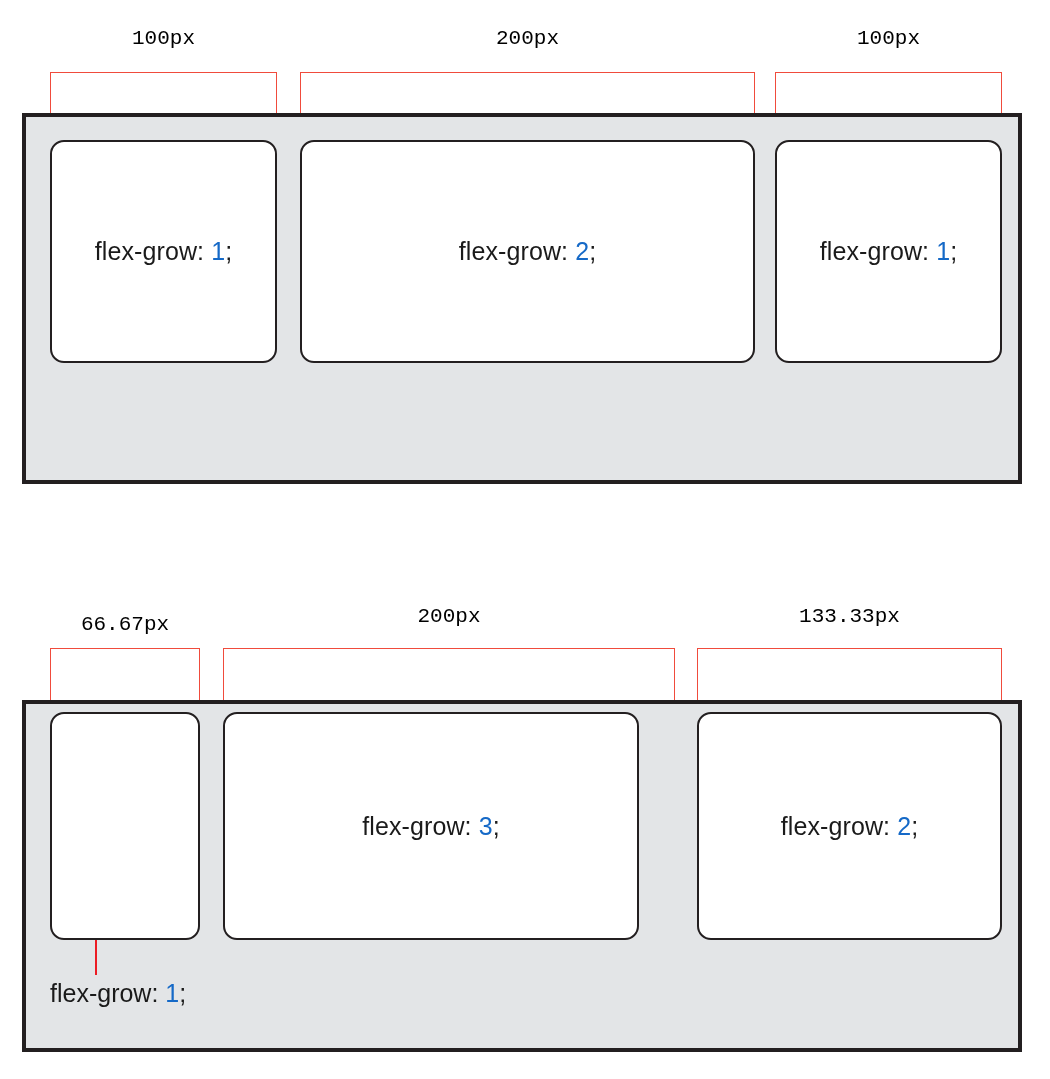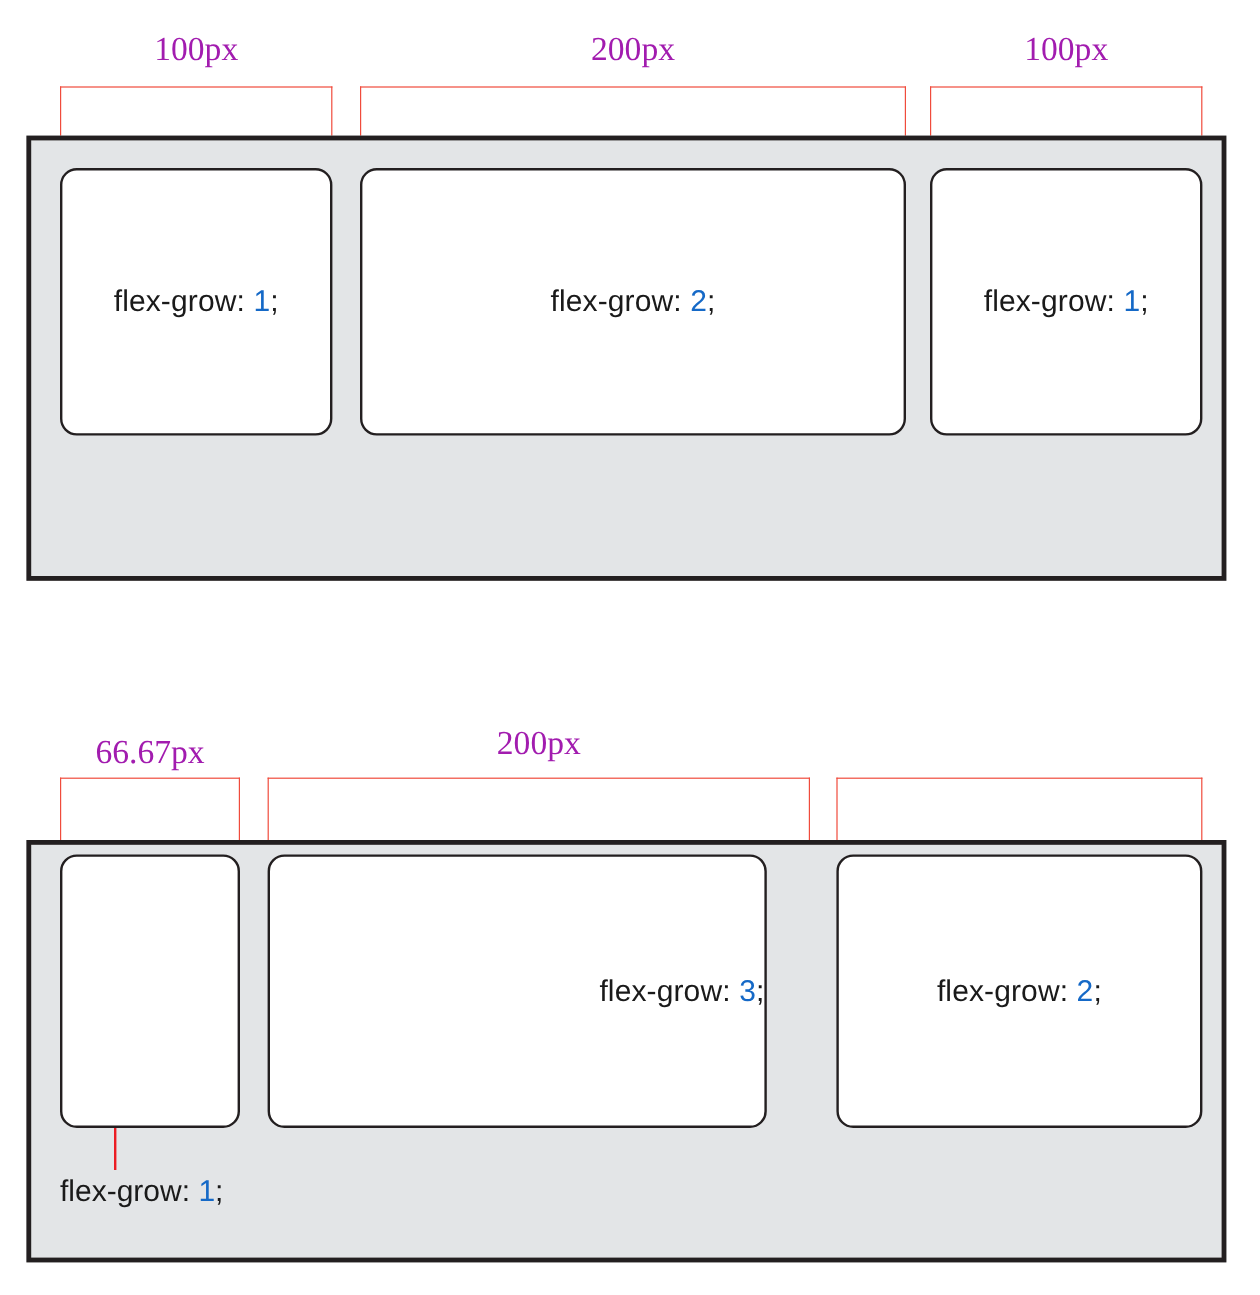--- a/index.html
+++ b/index.html
@@ -19,26 +19,26 @@
   .stage {
     position: absolute;
     left: 0; top: 0;
     width: 1050px;
     height: 1079px;
   }
 
   
   .measure-label {
     position: absolute;
-    color: #a21caf;
-    font-size: 28px;
+    color: #000000;
+    font-size: 21px;
     line-height: 1;
     text-align: center;
     white-space: nowrap;
-    font-family: Liberation Serif, serif;
+    font-family: Liberation Mono, monospace;
   }
 
   
   .bracket {
     position: absolute;
     border-top: 1.5px solid #f04b3c;
     border-left: 1.5px solid #f04b3c;
     border-right: 1.5px solid #f04b3c;
     background: transparent;
   }
@@ -110,30 +110,31 @@
   <div class="flex-item" style="left:300px; top:140px; width:455px; height:223px;">
     <span class="item-text"><span>flex-grow:</span> <span class="num">2</span><span class="semi">;</span></span>
   </div>
 
   <div class="flex-item" style="left:775px; top:140px; width:227px; height:223px;">
     <span class="item-text"><span>flex-grow:</span> <span class="num">1</span><span class="semi">;</span></span>
   </div>
 
   <div class="measure-label" style="left:50px; top:614px; width:150px;">66.67px</div>
   <div class="measure-label" style="left:223px; top:606px; width:452px;">200px</div>
+  <div class="measure-label" style="left:697px; top:606px; width:305px;">133.33px</div>
 
   <div class="bracket" style="left:50px; top:648px; width:150px; height:66px;"></div>
   <div class="bracket" style="left:223px; top:648px; width:452px; height:66px;"></div>
   <div class="bracket" style="left:697px; top:648px; width:305px; height:66px;"></div>
 
   <div class="flex-container" style="left:22px; top:700px; width:1000px; height:352px;"></div>
 
   <div class="flex-item" style="left:50px; top:712px; width:150px; height:228px;"></div>
 
-  <div class="flex-item" style="left:223px; top:712px; width:416px; height:228px;justify-content:flex-end;">
+  <div class="flex-item" style="left:223px; top:712px; width:416px; height:228px;">
     <span class="item-text"><span>flex-grow:</span> <span class="num">3</span><span class="semi">;</span></span>
   </div>
 
   <div class="flex-item" style="left:697px; top:712px; width:305px; height:228px;">
     <span class="item-text"><span>flex-grow:</span> <span class="num">2</span><span class="semi">;</span></span>
   </div>
 
   <div class="leader-line" style="left:95px; top:940px; height:35px;"></div>
   <div class="callout-label" style="left:50px; top:979px;"><span>flex-grow:</span> <span class="num">1</span><span>;</span></div>
 

